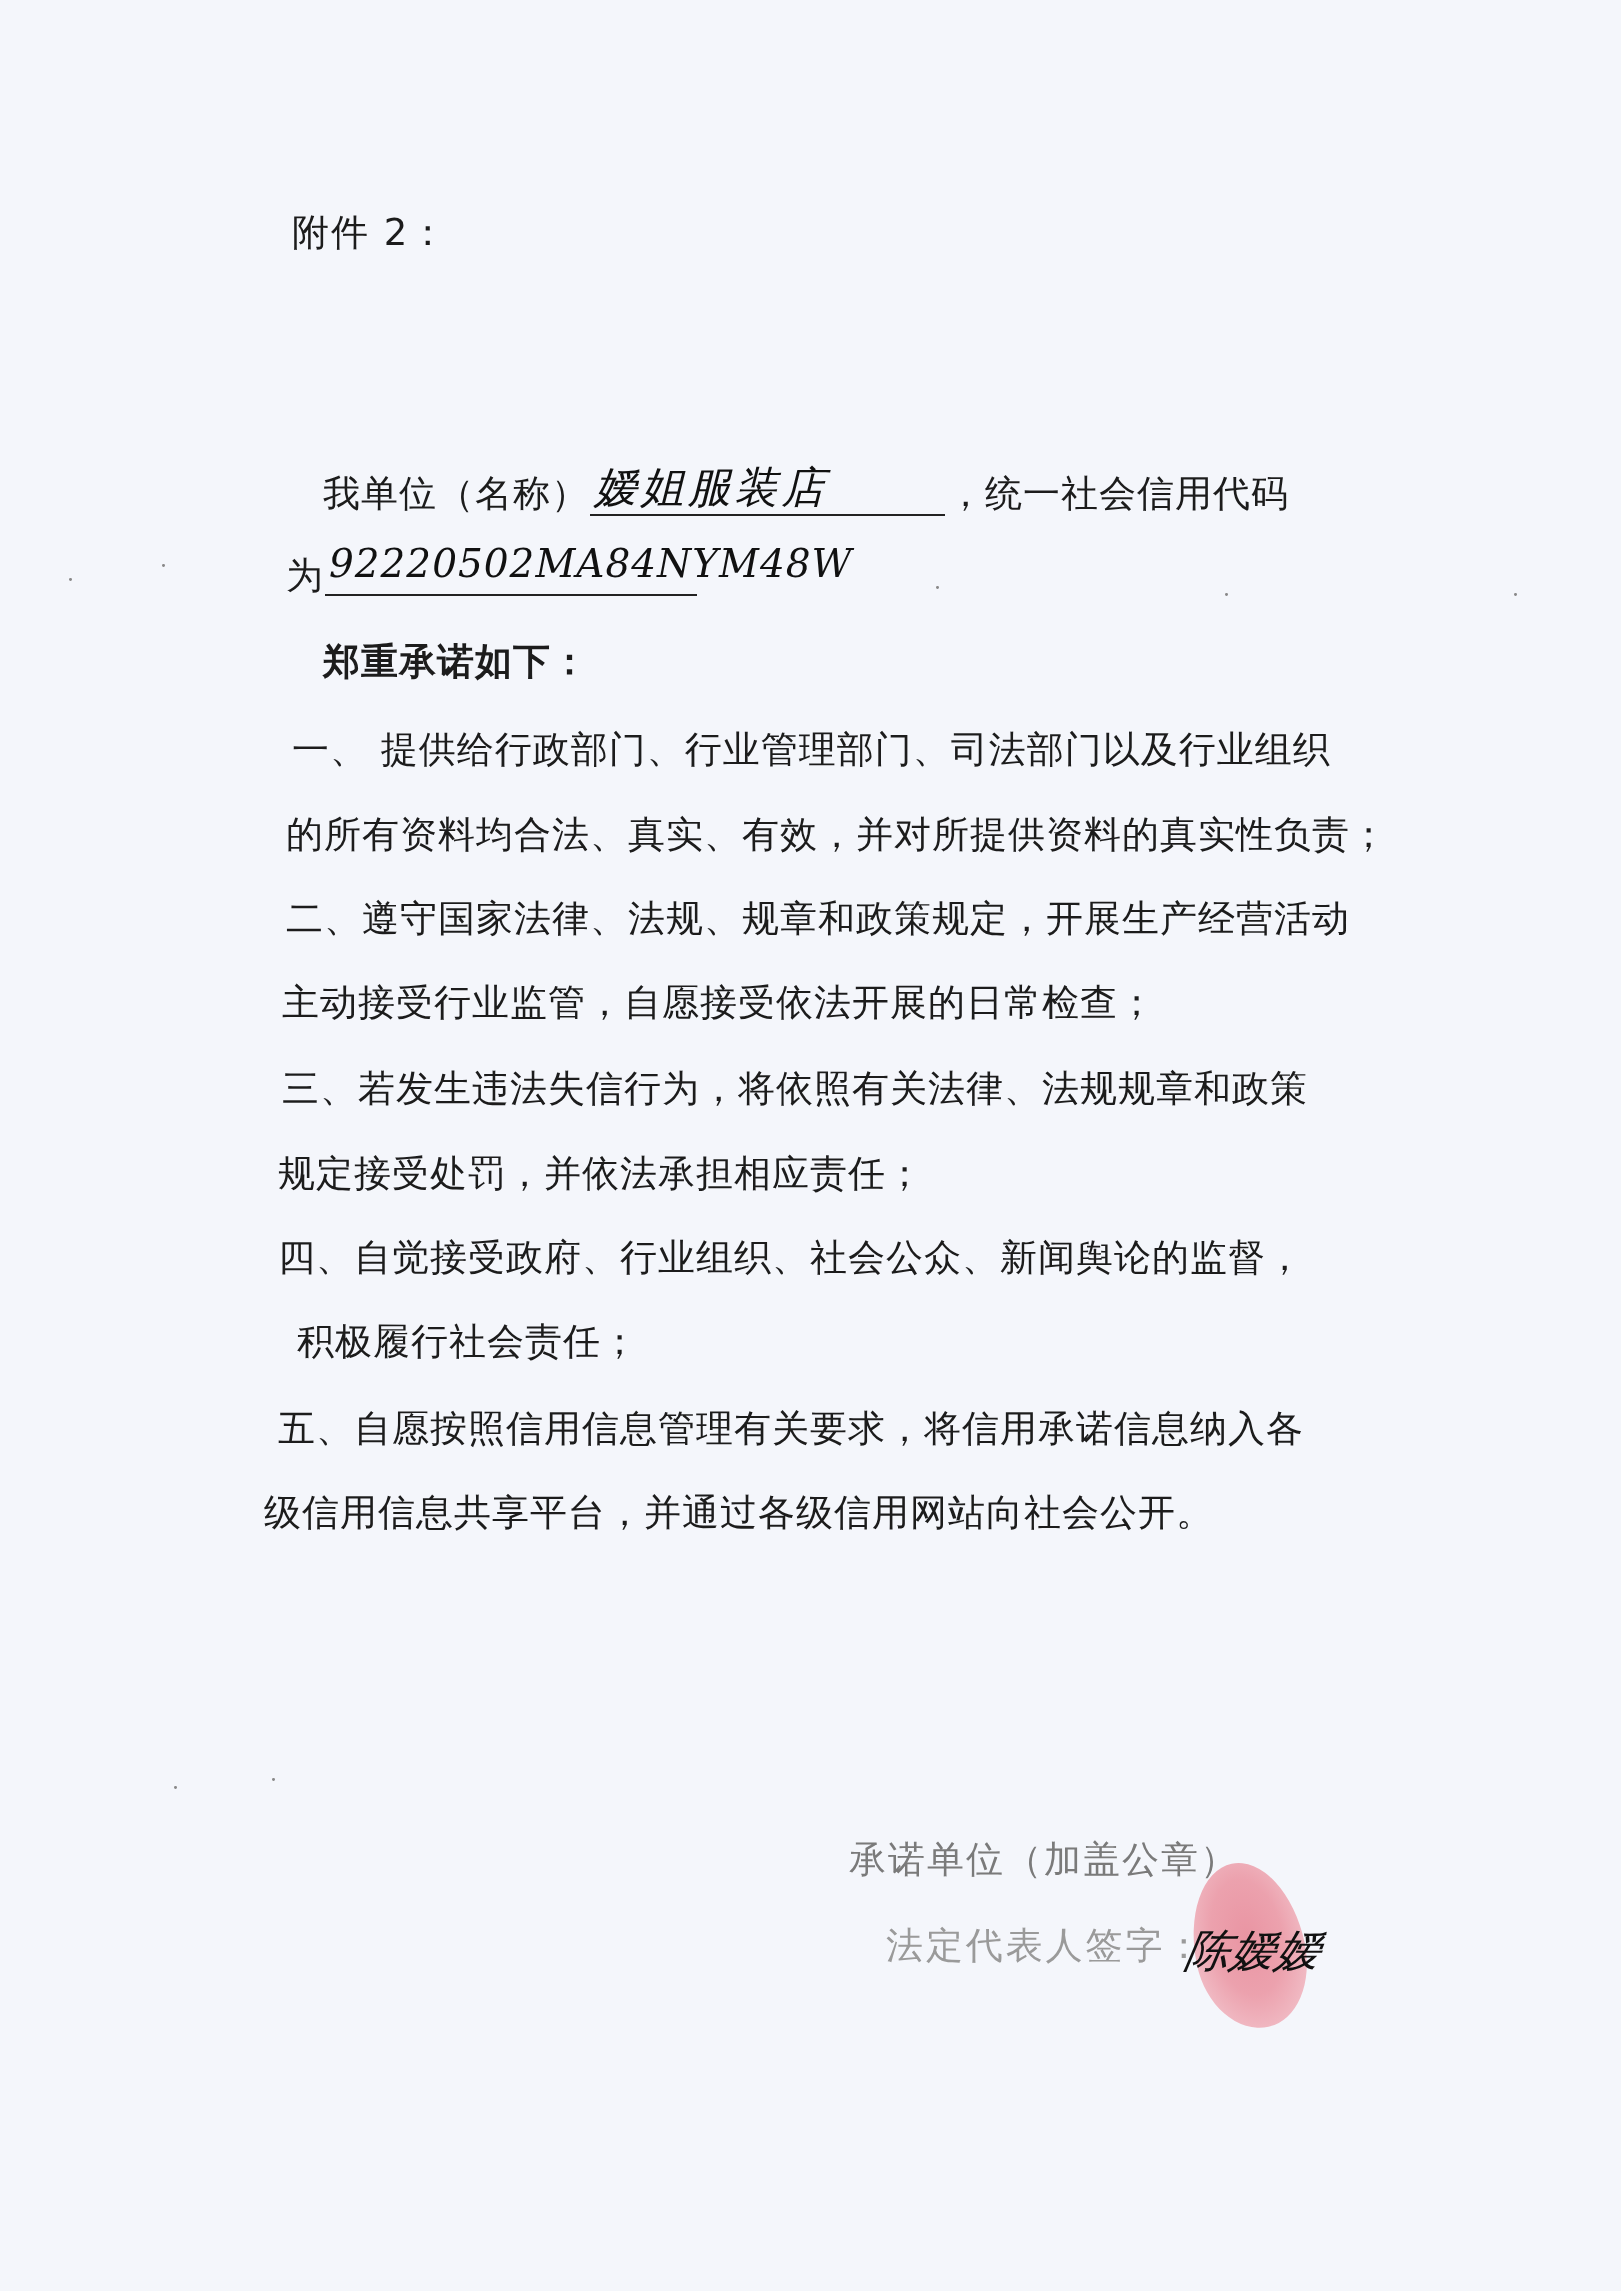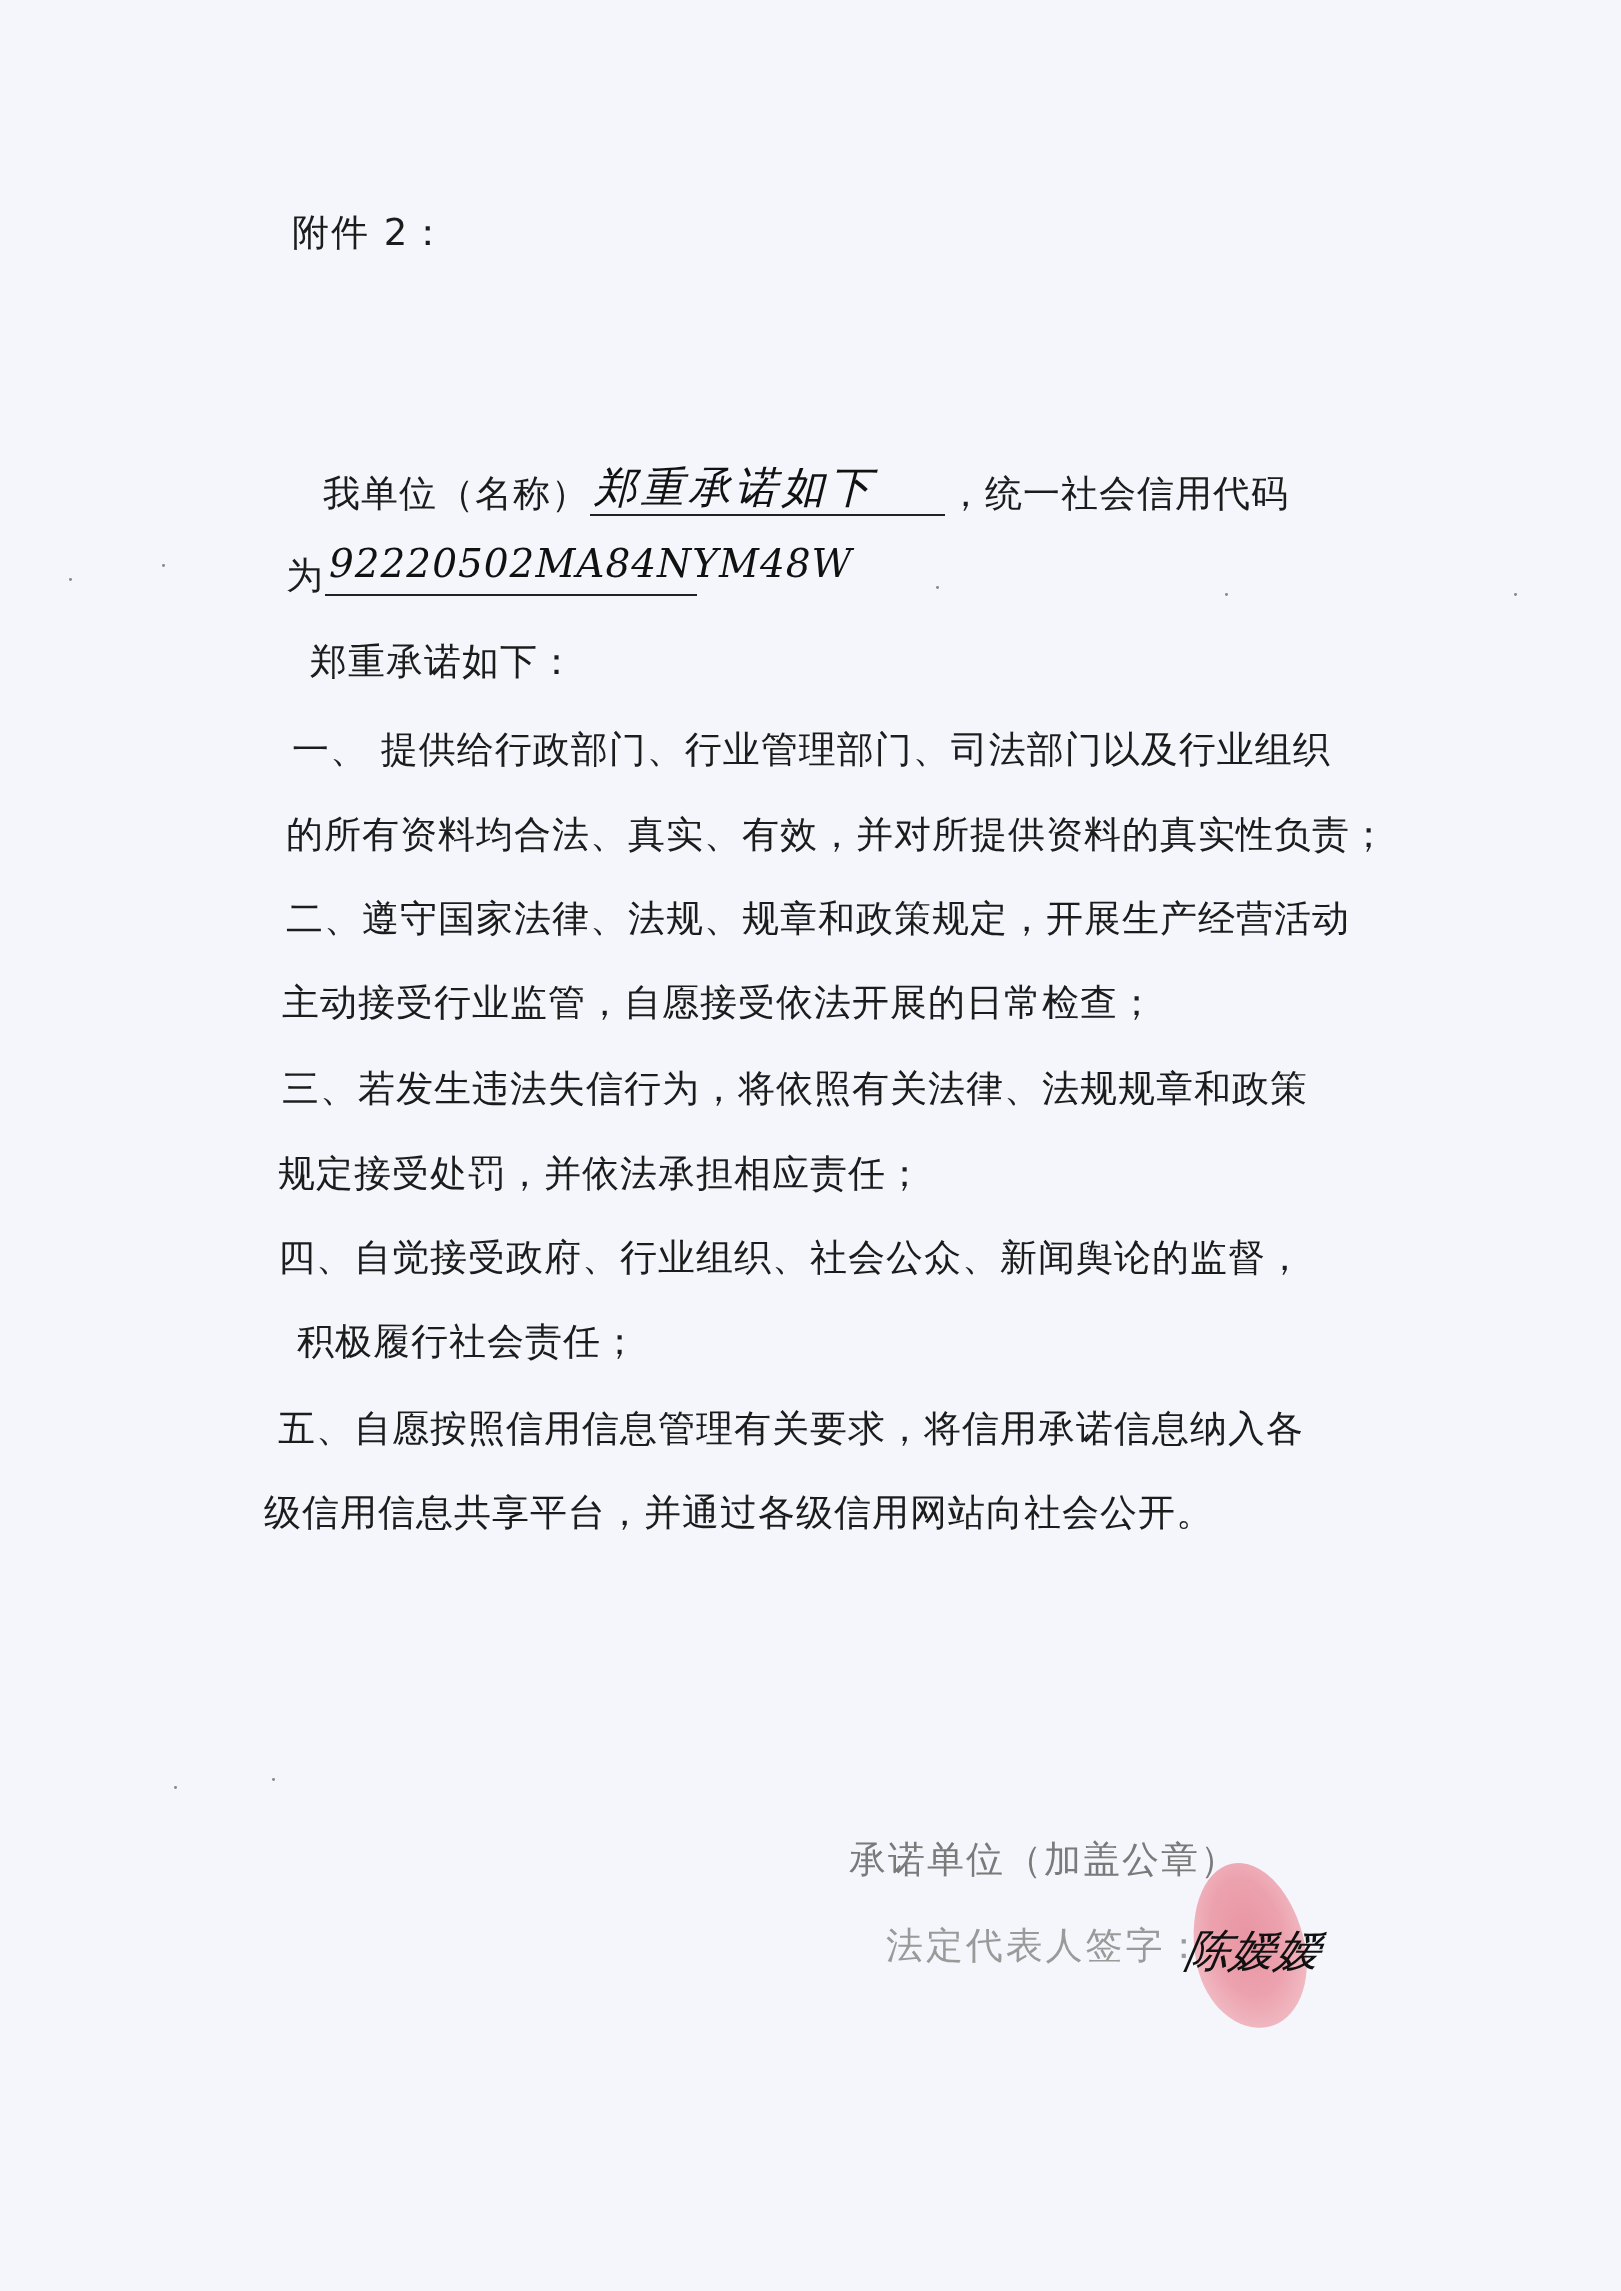--- a/index.html
+++ b/index.html
@@ -36,30 +36,30 @@
 </head>
 <body>
 
 <div class="page">
 
   <div class="attach">附件 2：</div>
 
 
   <div class="line" style="left:323px; top:469px;">我单位（名称）</div>
   <div class="name-field">
-    <span class="hand">郑重承诺如下</span>
+    <span class="hand">嫒姐服装店</span>
   </div>
   <div class="line" style="left:947px; top:469px;">，统一社会信用代码</div>
 
   <div class="line" style="left:286px; top:551px;">为</div>
   <div class="code-field">
     <span class="hand">92220502MA84NYM48W</span>
   </div>
 
-  <div class="line" style="left:310px; top:637px;">郑重承诺如下：</div>
+  <div class="line" style="left:323px; top:637px;font-weight:bold;">郑重承诺如下：</div>
 
   <div class="line" style="left:292px; top:725px;">一、  提供给行政部门、行业管理部门、司法部门以及行业组织</div>
   <div class="line" style="left:286px; top:810px;">的所有资料均合法、真实、有效，并对所提供资料的真实性负责；</div>
 
   <div class="line" style="left:286px; top:894px;">二、遵守国家法律、法规、规章和政策规定，开展生产经营活动</div>
   <div class="line" style="left:282px; top:978px;text-align:center;">主动接受行业监管，自愿接受依法开展的日常检查；</div>
 
   <div class="line" style="left:282px; top:1064px;">三、若发生违法失信行为，将依照有关法律、法规规章和政策</div>
   <div class="line" style="left:278px; top:1233px;">四、自觉接受政府、行业组织、社会公众、新闻舆论的监督，</div>
 

